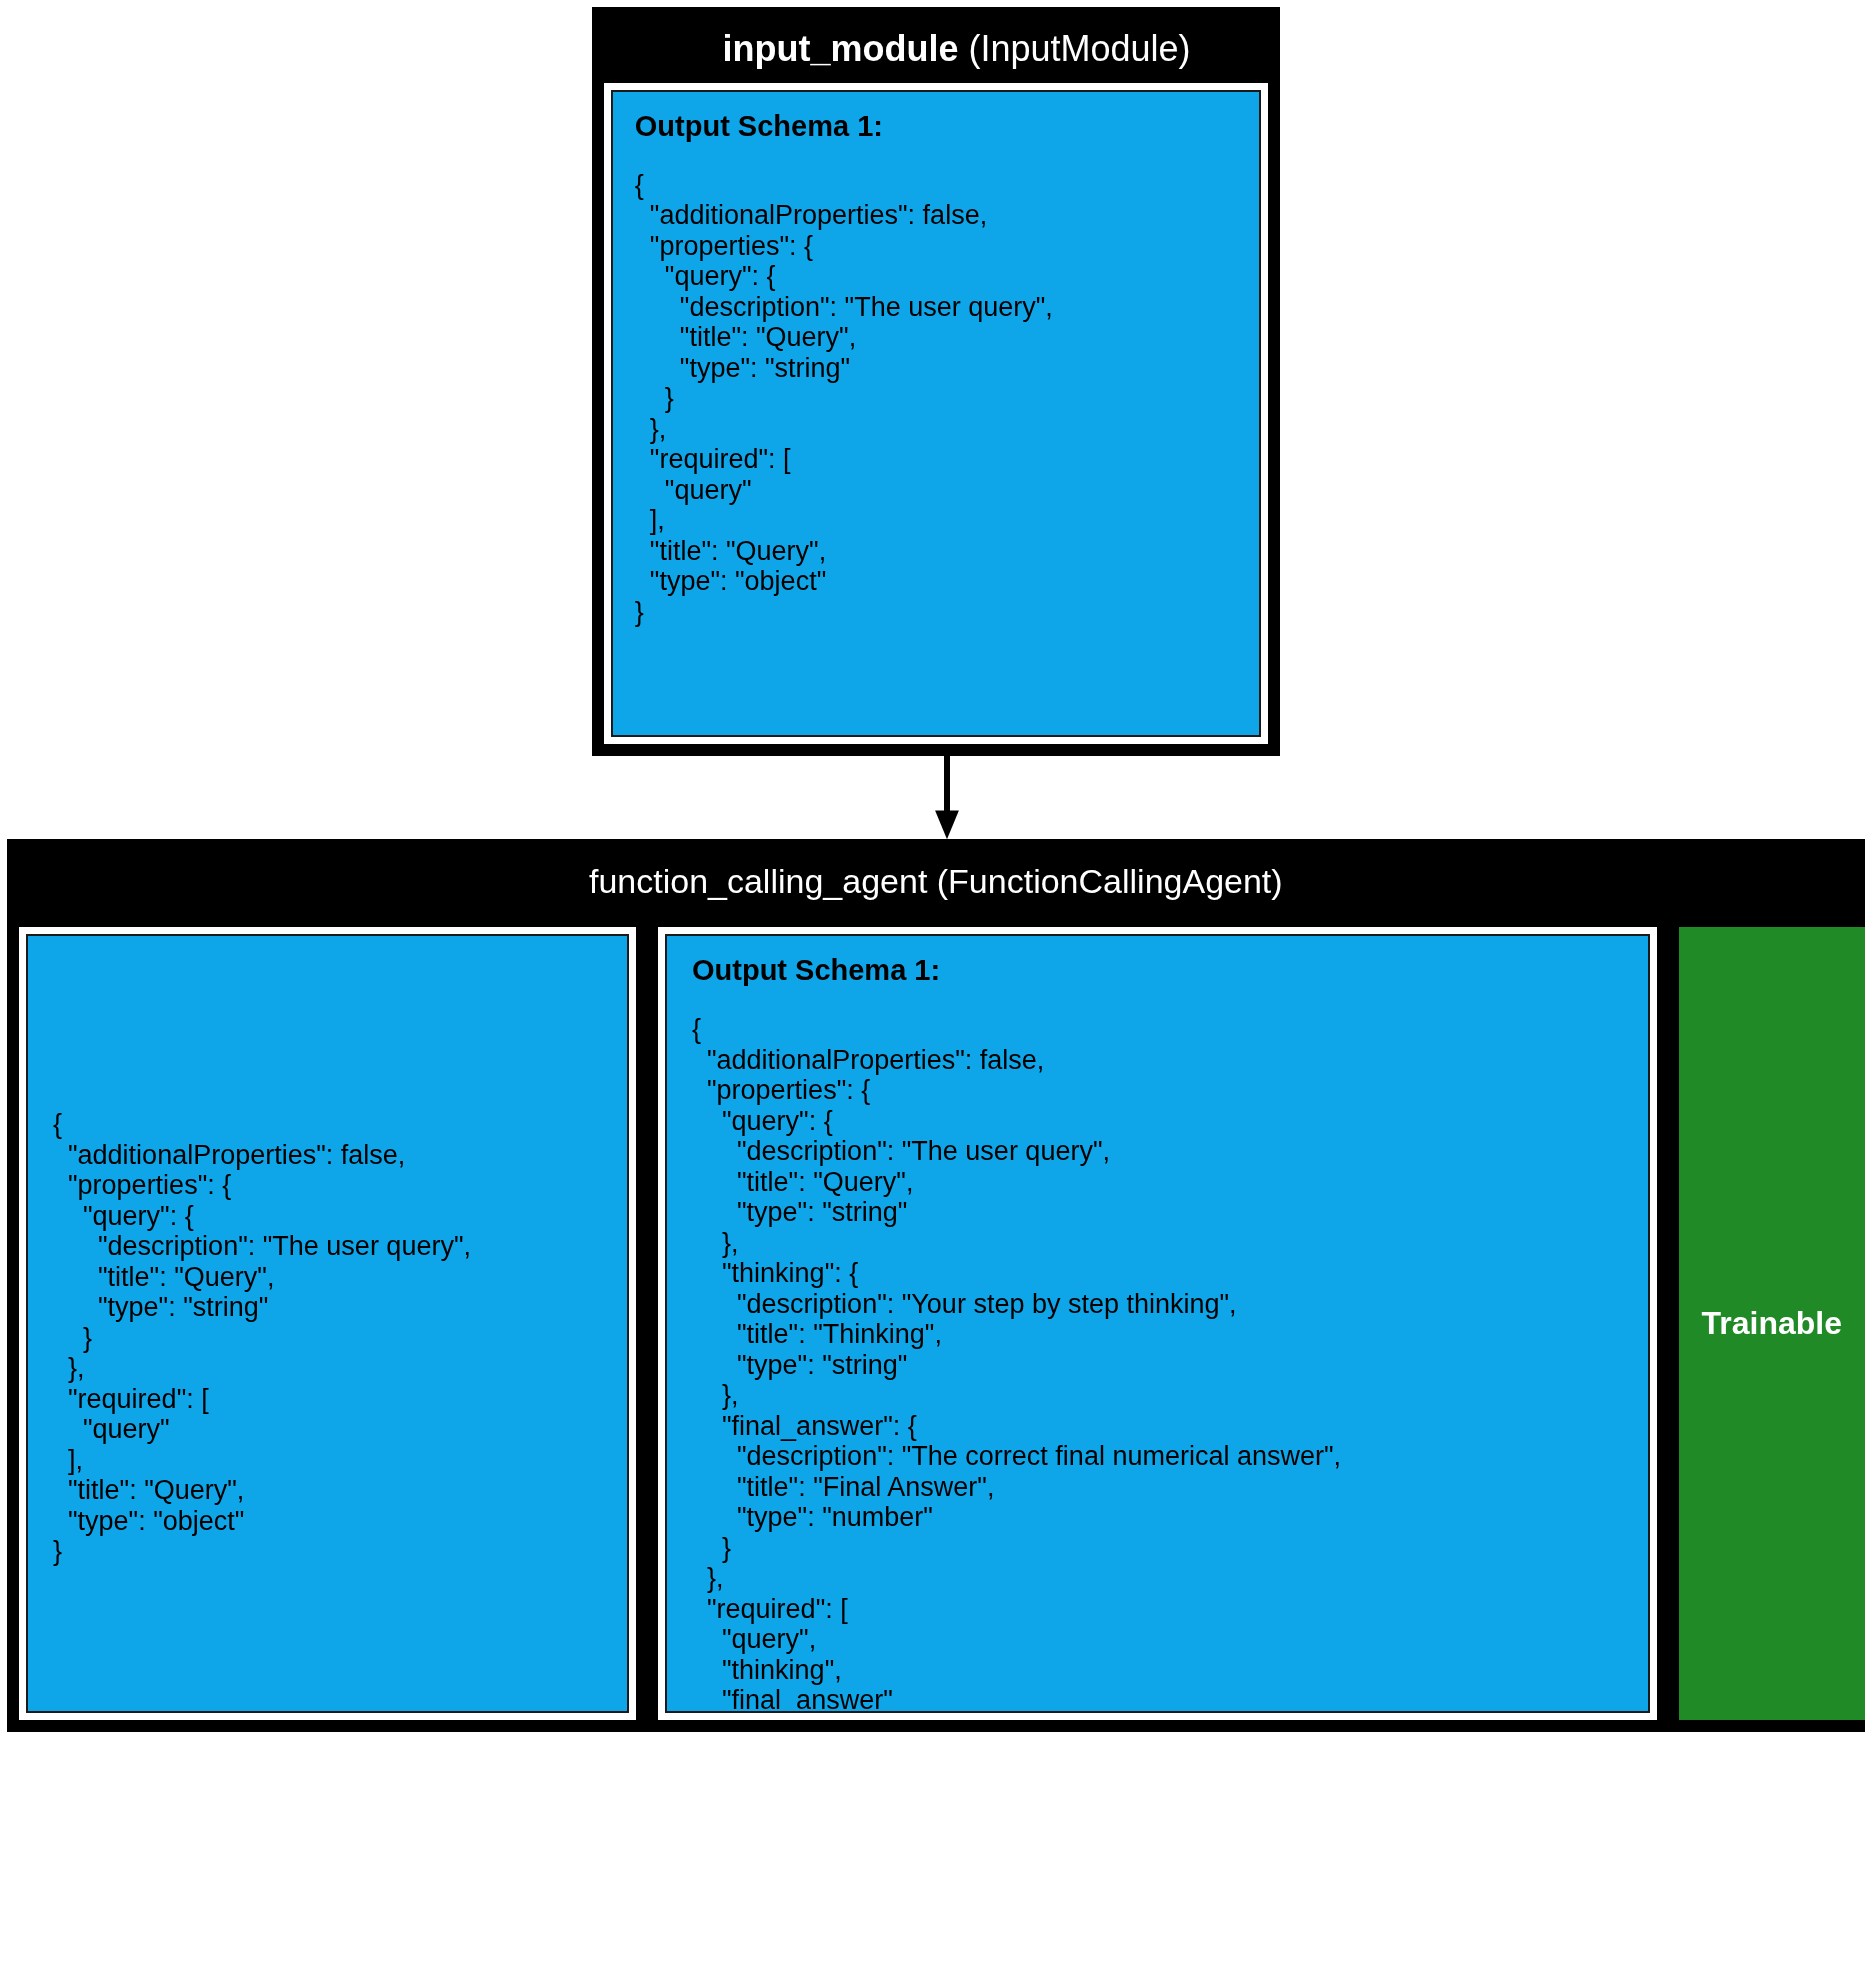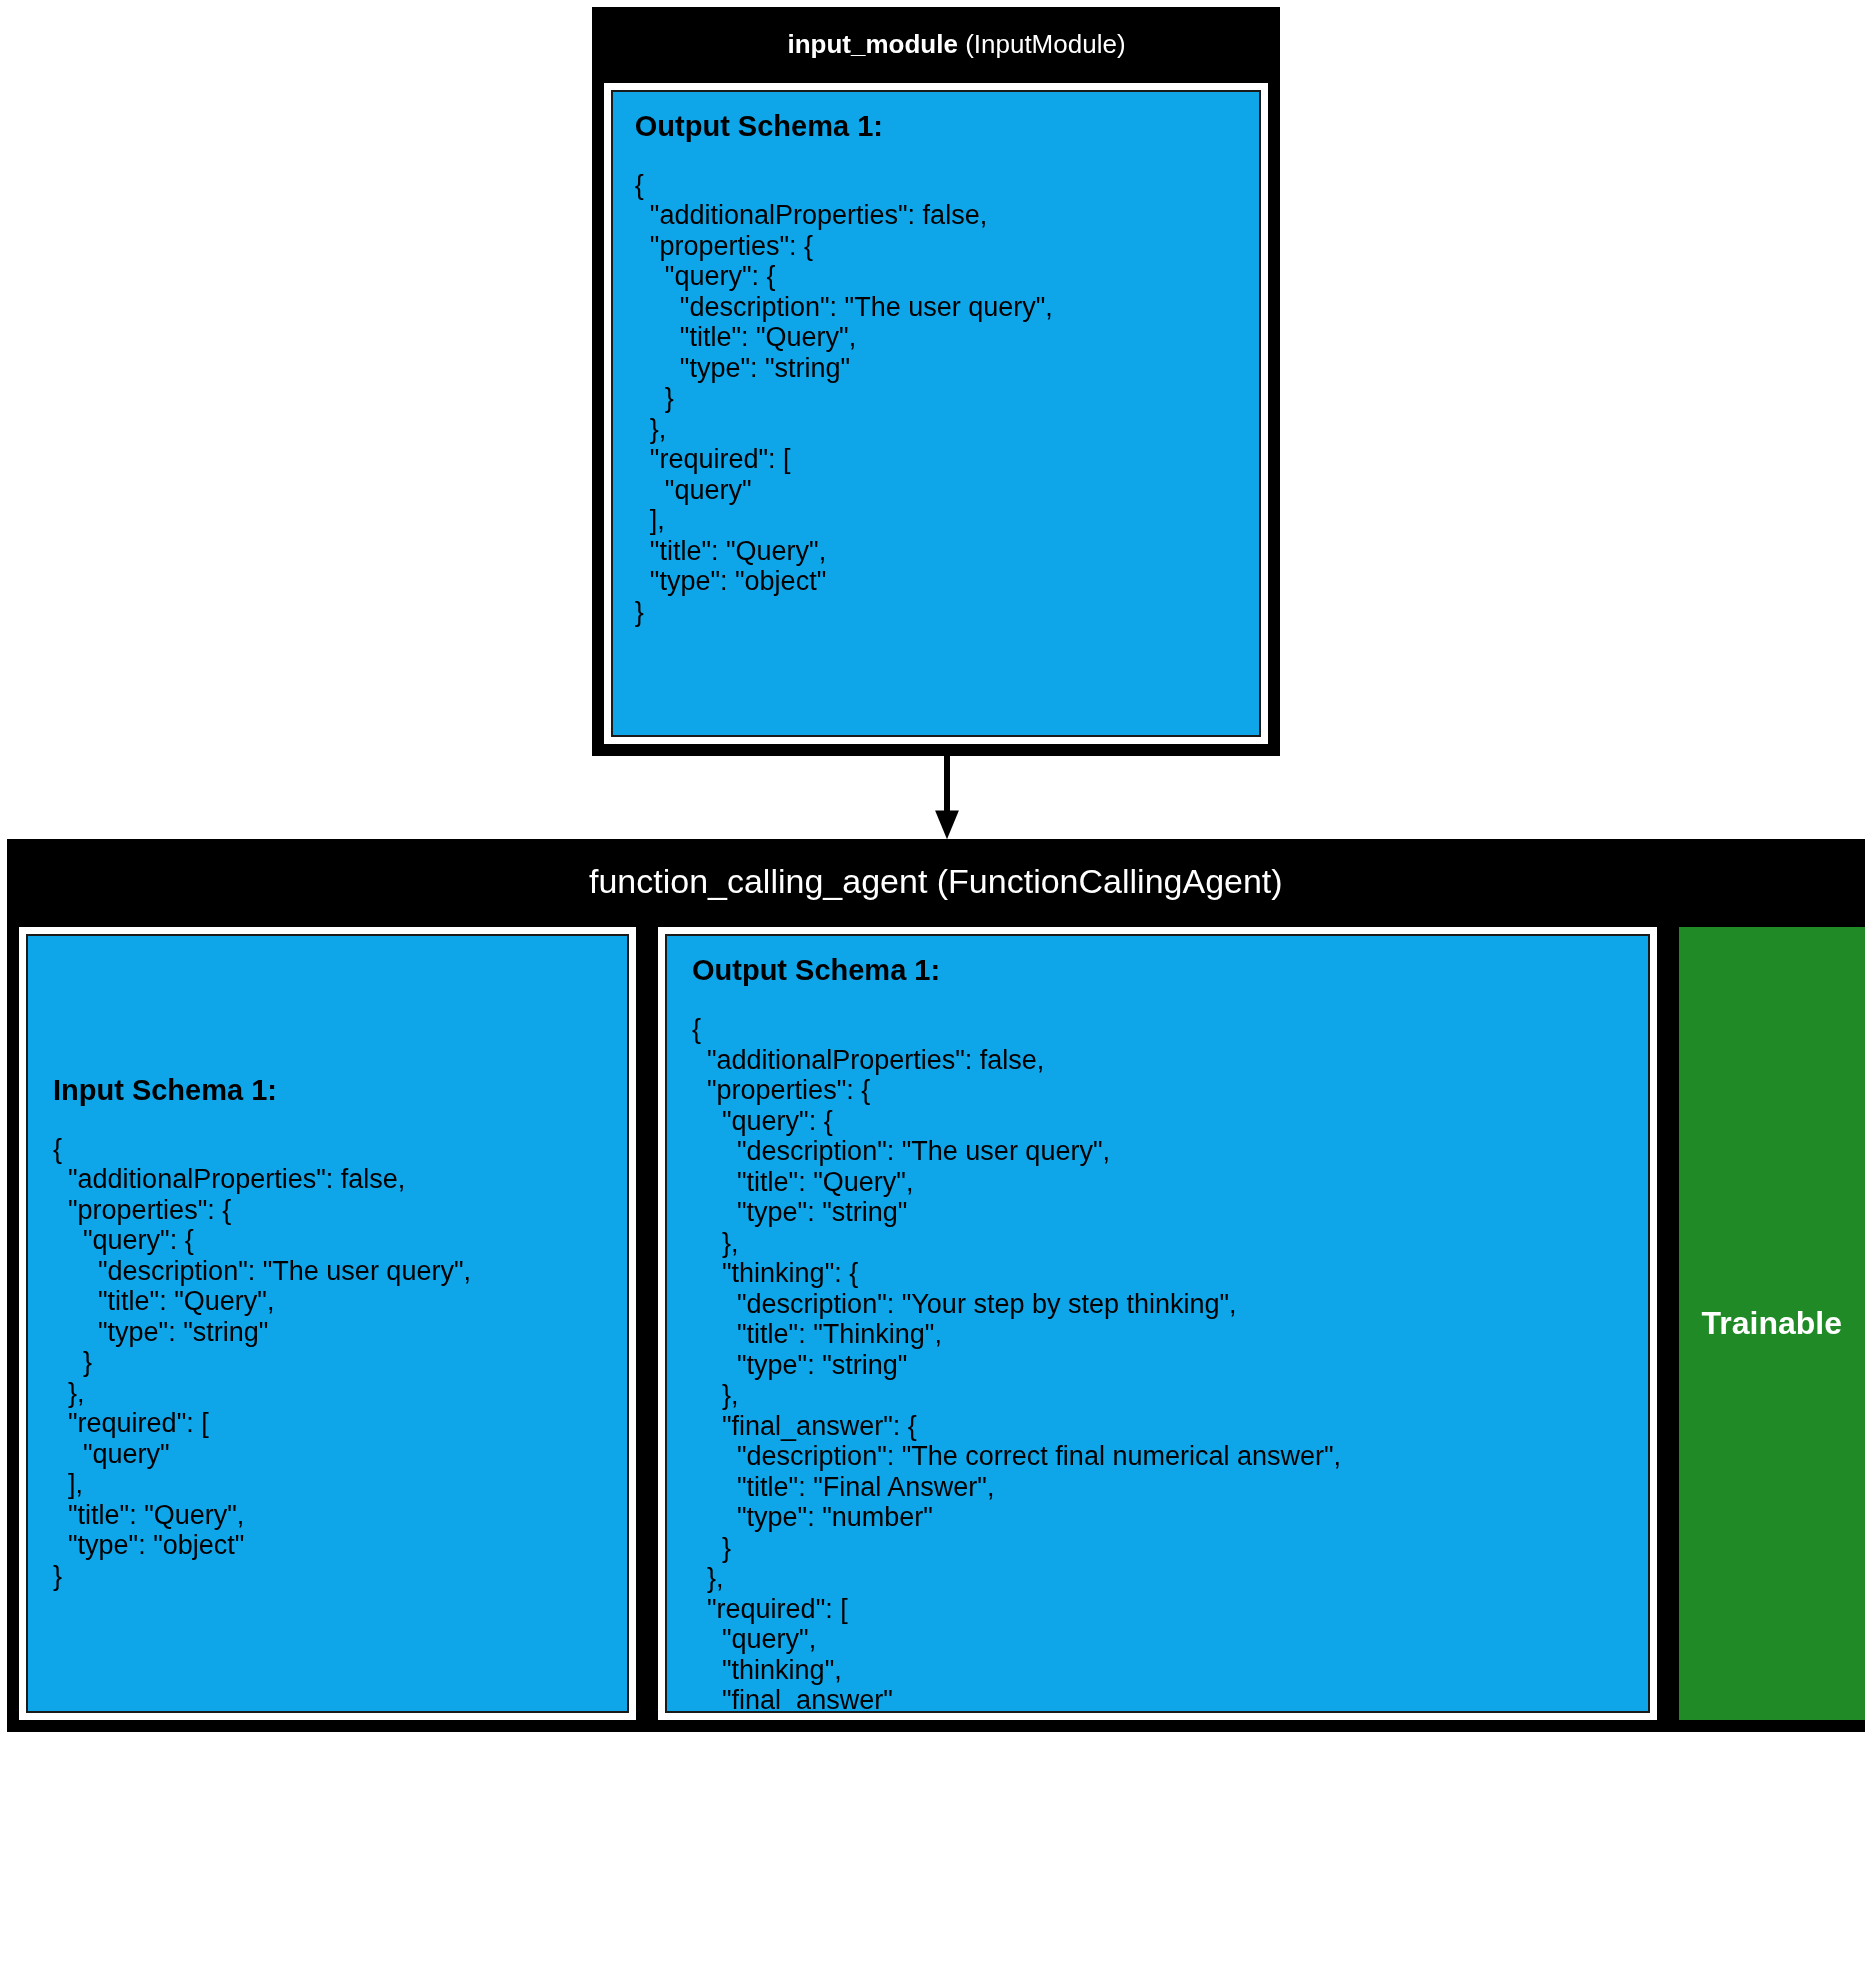--- a/index.html
+++ b/index.html
@@ -21,21 +21,21 @@
     left: 592px;
     top: 6.8px;
     width: 688px;
     height: 749px;
     background: #000000;
     box-sizing: border-box;
     padding: 0;
   }
   .module-title {
     color: #ffffff;
-    font-size: 26px;
+    font-size: 36px;
     font-weight: normal;
     text-align: center;
     line-height: 1.0;
     padding-top: 24px;
     padding-bottom: 15.3px;
     white-space: nowrap;
     margin-left: 41px;
   }
   .module-title .mono-name {
     font-weight: bold;
@@ -206,21 +206,20 @@
 <div class="bottom-module">
   <div class="bottom-title">
     <span class="mono-name">function_calling_agent</span><span> </span><span>(FunctionCallingAgent)</span>
   </div>
 
   <div class="bottom-body">
 
     <div class="left-panel-wrap">
       <div class="panel-inner">
         <div class="left-inner-content">
-          <div class="schema-heading schema-heading-left">Input Schema 1:</div>
           <pre class="schema-body schema-body-left">{
   "additionalProperties": false,
   "properties": {
     "query": {
       "description": "The user query",
       "title": "Query",
       "type": "string"
     }
   },
   "required": [

